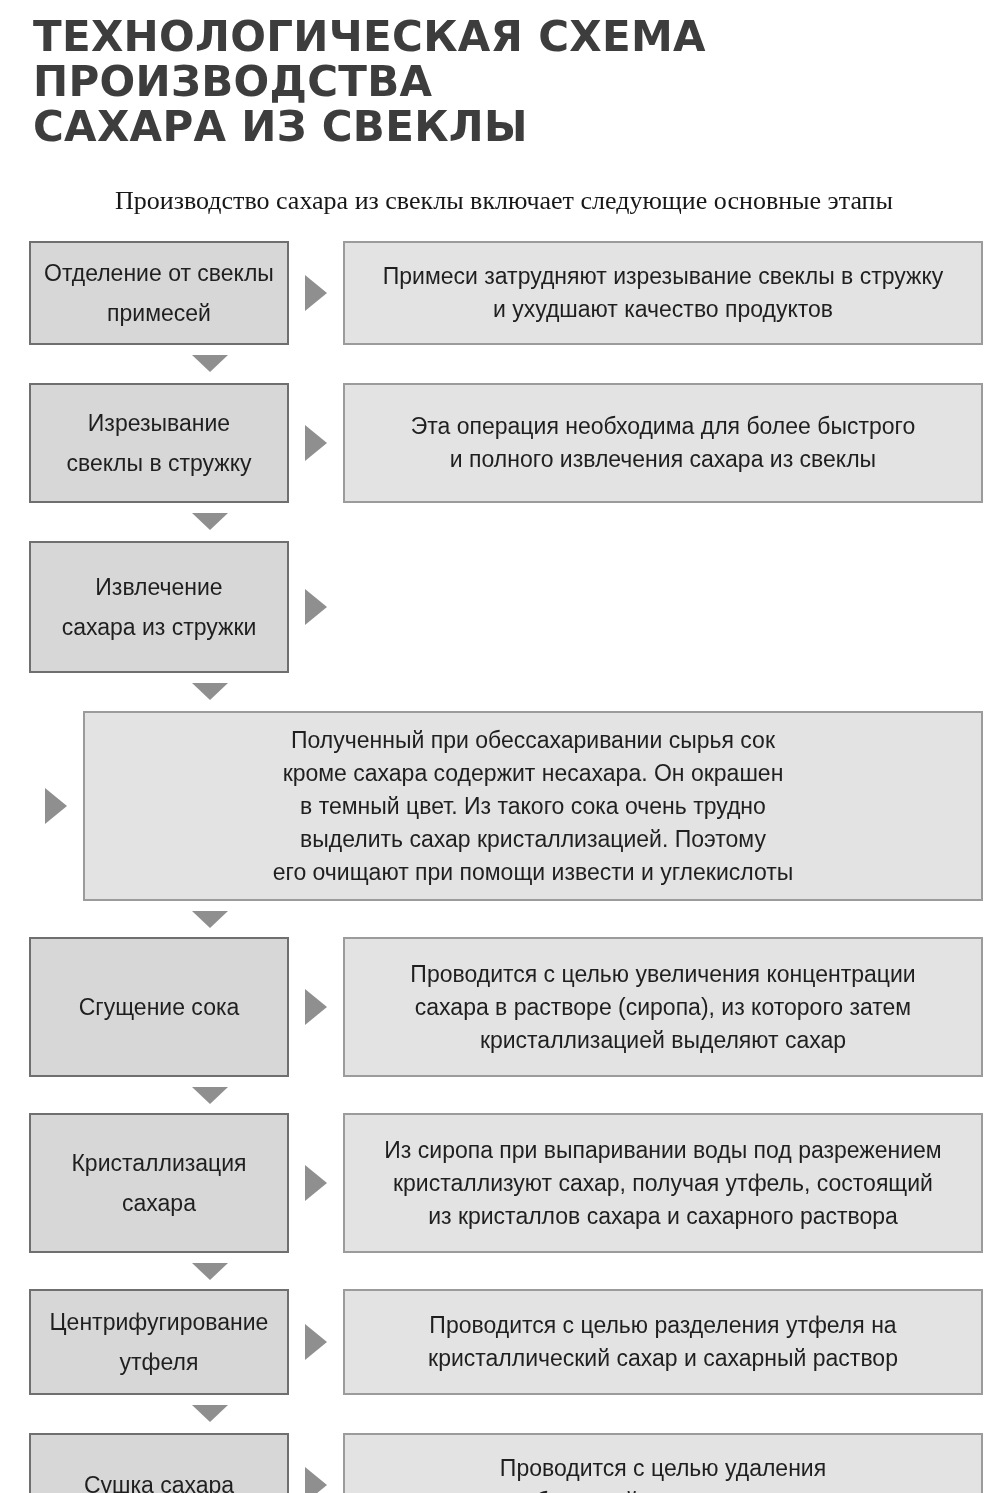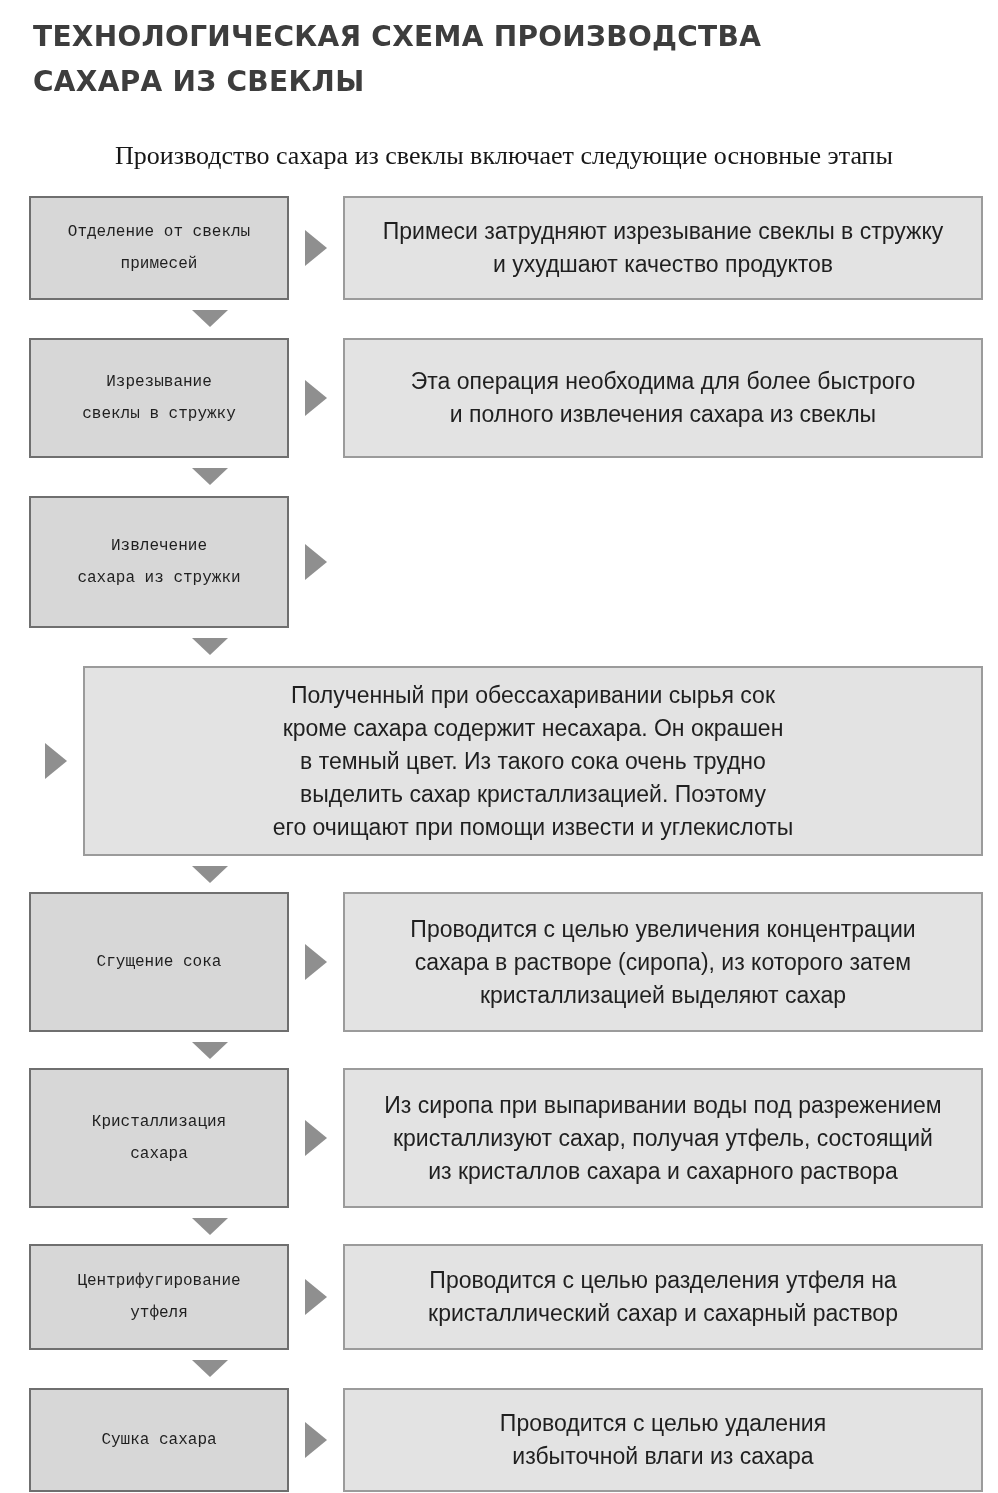--- a/index.html
+++ b/index.html
@@ -16,21 +16,21 @@
     width:998px;
     min-height:1493px;
     font-family:"Liberation Sans", sans-serif;
     color:var(--text);
     position:relative;
   }
   .page-title{
     margin:14px 40px 0 33px;
     font-family:"DejaVu Sans", sans-serif;
     font-weight:bold;
-    font-size:28px;
+    font-size:42px;
     line-height:45px;
     letter-spacing:0.3px;
     color:#3d3d3d;
     white-space:pre-line;
   }
   .subtitle{
     margin:36px 30px 0 40px;
     font-family:Liberation Serif, serif;
     font-size:26px;
     line-height:32px;
@@ -59,24 +59,23 @@
     flex:0 0 260px;
     background:var(--stage-bg);
     border:2px solid var(--stage-border);
     display:flex;
     align-items:center;
     justify-content:center;
     text-align:center;
     padding:4px 10px;
   }
   .stage-box .txt{
-    font-size:16px;
-    line-height:32px;
+    font-size:23px;
+    line-height:40px;
     white-space:pre-line;
-    font-family:Liberation Mono, monospace;
   }
   .arrow-cell{
     flex:0 0 54px;
     display:flex;
     align-items:center;
     justify-content:center;
   }
   .right-arrow{
     width:0;height:0;
     border-top:18px solid transparent;

